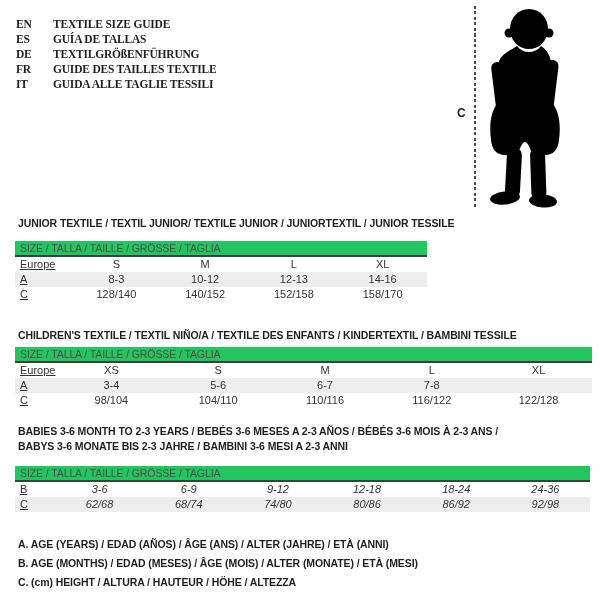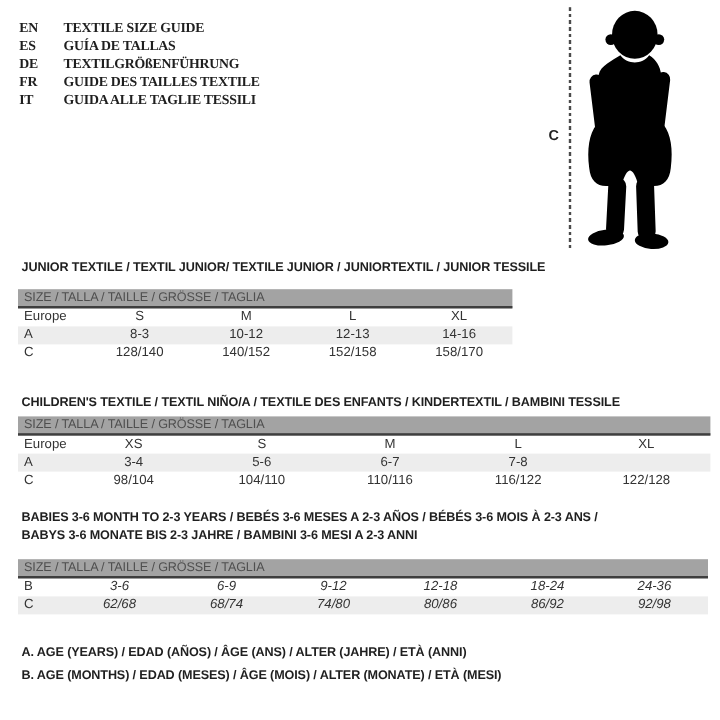--- a/index.html
+++ b/index.html
@@ -30,26 +30,26 @@
   #title-junior   { top:216px; }
   #title-children { top:328px; }
   #title-babies   { top:424px; }
 
   
   .size-table { position:absolute; left:15px; }
   #t0 { top:241px; width:412px; }
   #t1 { top:347px; width:577px; }
   #t2 { top:466px; width:575px; }
 
-  .size-bar { height:16px; background:#a3a3a3; border-bottom:2px solid #3e3e3e;
+  .size-bar { height:16px; background:#22c55e; border-bottom:2px solid #3e3e3e;
               font-size:10.5px; color:#4f4f4f; line-height:15px; padding-left:5px;
               letter-spacing:-0.1px; }
   .trow { display:flex; height:15px; line-height:15px; font-size:11px; color:#333; }
   .trow.shaded { background:#ededed; }
-  .rlabel { padding-left:5px; }
+  .rlabel { padding-left:5px;text-decoration:underline; }
   .cell { text-align:center; }
   #t0 .rlabel { width:57px; }  #t0 .cell { width:88.75px; }
   #t1 .rlabel { width:43px; }  #t1 .cell { width:106.8px; }
   #t2 .rlabel { width:40px; }  #t2 .cell { width:89.16px;font-style:italic; }
 
   
   .legend { position:absolute; left:18px; top:535px; }
   .legend-line { height:19px; line-height:19px; font-size:10.5px; font-weight:bold;
                  letter-spacing:-0.1px; color:#1f1f1f; }
 </style>
@@ -182,13 +182,14 @@
         <span class="cell">80/86</span>
         <span class="cell">86/92</span>
         <span class="cell">92/98</span>
       </div>
     </div>
 </div>
 
 <div class="legend">
   <div class="legend-line">A. AGE (YEARS) / EDAD (AÑOS) / ÂGE (ANS) / ALTER (JAHRE) / ETÀ (ANNI)</div>
   <div class="legend-line">B. AGE (MONTHS) / EDAD (MESES) / ÂGE (MOIS) / ALTER (MONATE) / ETÀ (MESI)</div>
+  <div class="legend-line">C. (cm) HEIGHT / ALTURA / HAUTEUR / HÖHE / ALTEZZA</div>
 </div>
 
 </body></html>

